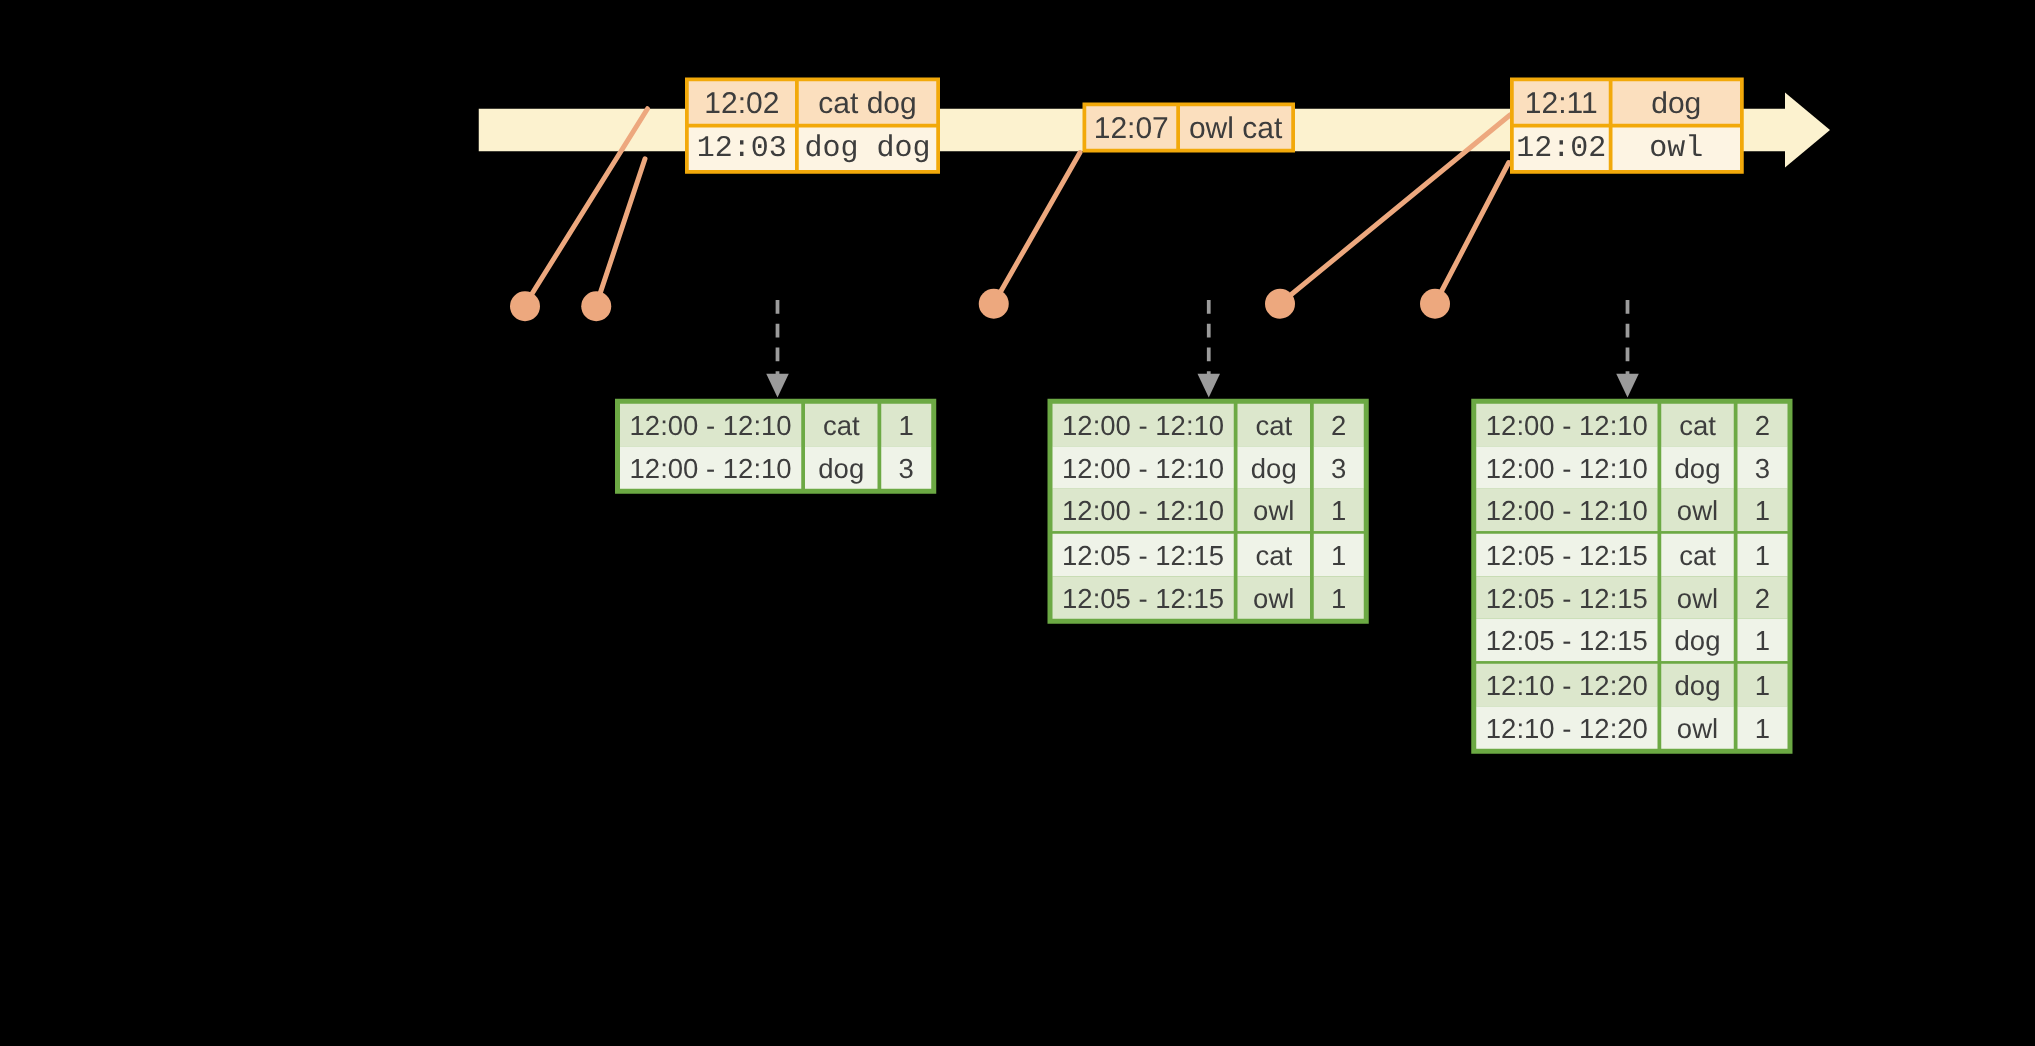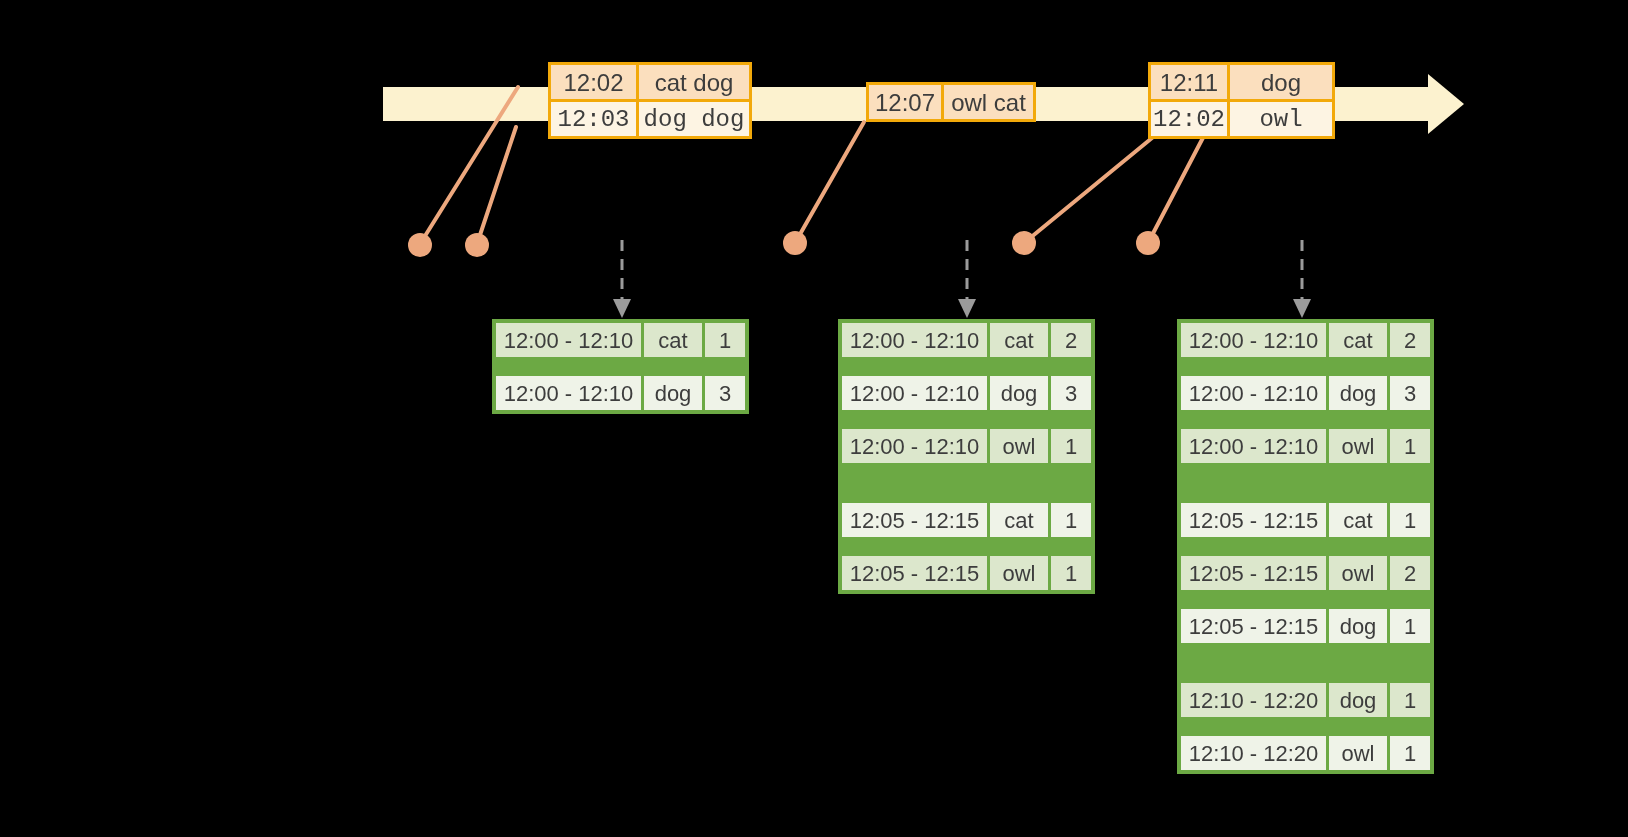--- a/index.html
+++ b/index.html
@@ -19,27 +19,27 @@
     gap:3px;padding:3px;background:#F2A90A;
   }
   .erow{display:grid;gap:3px;}
   .ecell{height:34px;line-height:35px;text-align:center;font-size:24px;color:#3D3D3D;}
   .p1{background:#FBDFBE;}
   .p2{background:#FDF4E3;font-family:Liberation Mono, monospace;}
   #etable-a{left:548px;top:62px;}
   #etable-a .erow{grid-template-columns:85px 110px;}
   #etable-b{left:866px;top:82px;}
   #etable-b .erow{grid-template-columns:72px 89px;}
-  #etable-c{left:1148px;top:62px;}
+  #etable-c{left:1208px;top:62px;}
   #etable-c .erow{grid-template-columns:76px 102px;}
 
   
   .rtable{
     position:absolute;display:flex;flex-direction:column;
-    gap:19px;padding:4px;background:#6CA944;
+    gap:0;padding:4px;background:#6CA944;
   }
   .rrow{display:grid;grid-template-columns:145px 58px 40px;gap:3px;}
   .rcell{height:34px;line-height:35px;text-align:center;font-size:22px;color:#3D3D3D;}
   .odd{background:#DCE7CC;}
   .even{background:#EFF3E8;}
   .gspacer{height:2px;background:#6CA944;}
   #rtable-1{left:492px;top:319px;}
   #rtable-2{left:838px;top:319px;}
   #rtable-3{left:1177px;top:319px;}
 </style>

